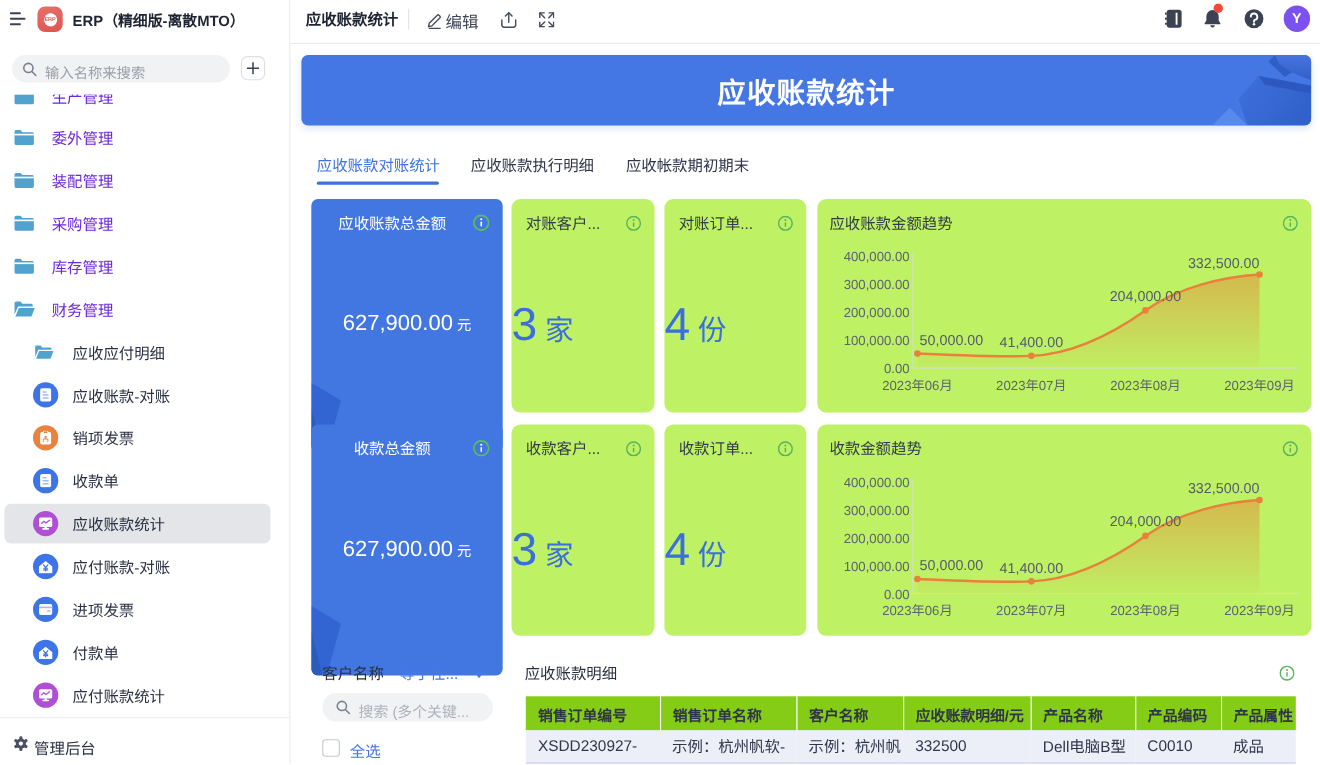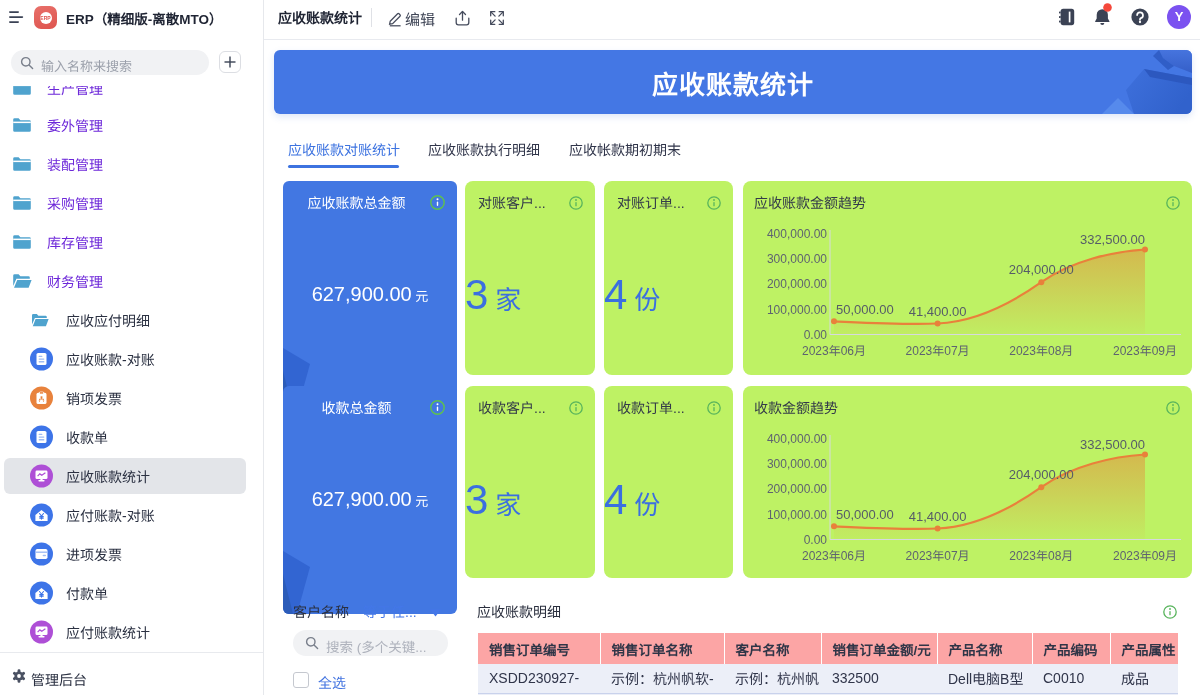--- a/index.html
+++ b/index.html
@@ -37,21 +37,21 @@
 .bignum { position:absolute; left:0; width:100%; text-align:left; color:#3B6FE0; }
 .bignum b { font-size:42px; font-weight:400; }
 .bignum span { font-size:26px; margin-left:7px; }
 
 
 .chart-label { font-size:12px; fill:#5E6370; }
 .dlabel { font-size:13px; fill:#565C68; }
 
 
 #tbl { position:absolute; left:478px; top:633px; width:700px; border-collapse:collapse; table-layout:fixed; }
-#tbl th { background:#fca5a5; color:#2F3547; font-size:13.5px; font-weight:600; text-align:left; height:31px; padding:0 0 0 11px; border-left:1.5px solid #fff; }
+#tbl th { background:#84cc16; color:#2F3547; font-size:13.5px; font-weight:600; text-align:left; height:31px; padding:0 0 0 11px; border-left:1.5px solid #fff; }
 #tbl th:first-child { border-left:none; }
 #tbl td { background:#ECEFF8; color:#30354A; font-size:14px; height:29px; padding:0 0 0 11px; border-bottom:1.5px solid #C9D2EC; }
 </style>
 </head>
 <body>
 <div id="app">
 
   <div id="sidebar">
 
     <svg class="abs" style="left:9px;top:10px" width="15" height="14" viewBox="0 0 15 14">
@@ -472,21 +472,21 @@
         <col style="width:116px">
         <col style="width:95px">
         <col style="width:78px">
         <col style="width:68px">
     </colgroup>
     <tbody>
         <tr>
       <th>销售订单编号</th>
           <th>销售订单名称</th>
           <th>客户名称</th>
-          <th>销售订单金额/元</th>
+          <th>应收账款明细/元</th>
           <th>产品名称</th>
           <th>产品编码</th>
           <th>产品属性</th>
     </tr>
     <tr>
       <td>XSDD230927-</td>
           <td>示例：杭州帆软-</td>
           <td>示例：杭州帆</td>
           <td>332500</td>
           <td>Dell电脑B型</td>

